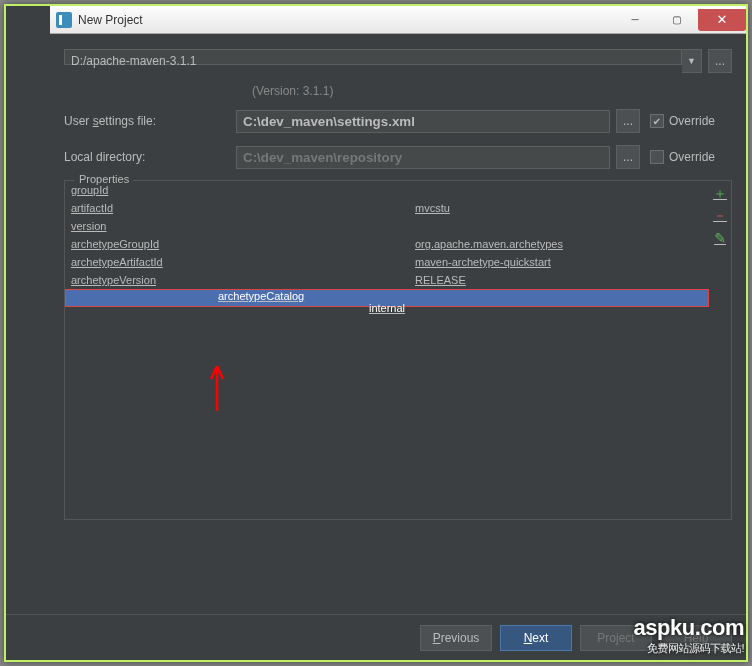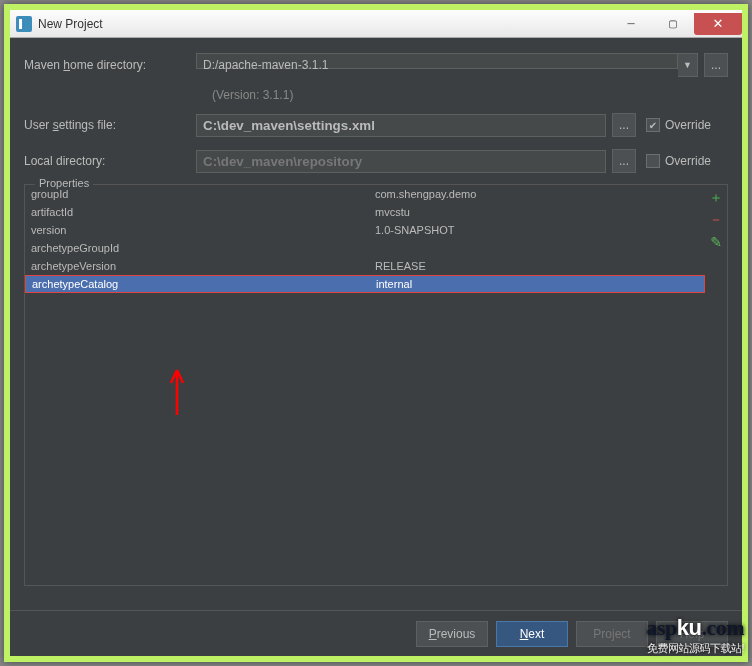--- a/index.html
+++ b/index.html
@@ -1,17 +1,17 @@
 <!DOCTYPE html>
 <html><head>
 <meta charset="utf-8">
 <style>
 * { margin: 0; padding: 0; box-sizing: border-box; }
 body { font-family: "Segoe UI", Tahoma, sans-serif; font-size: 12px; background: #888; width: 752px; height: 666px; overflow: hidden; position: relative; }
-.window { position: absolute; left: 4px; top: 4px; right: 4px; bottom: 4px; background: #3c3f41; border: 6px solid #bef264; box-shadow: 0 0 8px rgba(0,0,0,.5); }
+.window { position: absolute; left: 4px; top: 4px; right: 4px; bottom: 4px; background: #3c3f41; border: 2px solid #bef264; box-shadow: 0 0 8px rgba(0,0,0,.5); padding-left: 44px; }
 .titlebar { height: 28px; background: linear-gradient(#fdfdfd,#e8e8e8); display: flex; align-items: center; padding-left: 6px; border-bottom: 1px solid #aaa; }
 .titlebar .app-icon { width: 16px; height: 16px; background: #3c8dbc; border-radius: 2px; margin-right: 6px; position: relative; }
 .titlebar .app-icon::after { content: ""; position: absolute; left:3px; top:3px; width:3px; height:10px; background:#fff; }
 .titlebar .title { color: #333; font-size: 12px; }
 .titlebar .win-btns { margin-left: auto; display: flex; }
 .win-btn { width: 42px; height: 22px; display: flex; align-items: center; justify-content: center; font-size: 10px; color: #333; }
 .win-close { background: #c75050; color: #fff; width: 48px; border-radius: 0 0 3px 3px; font-size: 13px; }
 .content { padding: 14px 14px 0 14px; color: #bbb; }
 .row { display: flex; align-items: center; margin-bottom: 10px; min-height: 26px; }
 .row .lbl { width: 172px; color: #bbb; }
@@ -19,61 +19,60 @@
 .combo { flex: 1; display: flex; }
 .combo-input { flex: 1; background: #45494a; border: 1px solid #5e6060; color: #bbb; padding: 4px 6px; height: 16px; }
 .combo-btn { width: 20px; height: 24px; background: #4c5052; border: 1px solid #5e6060; border-left: none; color: #bbb; display: flex; align-items: center; justify-content: center; font-size: 9px; }
 .browse-btn { width: 24px; height: 24px; background: #4c5052; border: 1px solid #5e6060; margin-left: 6px; color: #bbb; display: flex; align-items: center; justify-content: center; font-size: 12px; cursor: pointer; }
 .version-row { color: #888; margin-left: 188px; margin-bottom: 10px; }
 .text-input { flex: 1; background: #45494a; border: 1px solid #5e6060; color: #bbb; padding: 4px 6px; height: 23px; font-weight: bold; }
 .text-input.disabled { color: #777; }
 .chk-wrap { display: flex; align-items: center; margin-left: 10px; color: #bbb; width: 82px; }
 .chk { width: 14px; height: 14px; background: #4c5052; border: 1px solid #6e6e6e; margin-right: 5px; display: inline-flex; align-items: center; justify-content: center; color: #bbb; font-size: 10px; }
 .chk.checked::after { content: "✔"; font-size: 10px; }
-.props-panel { border: 1px solid #555; margin-top: 10px; position: relative; height: 402px; display: flex; }
+.props-panel { border: 1px solid #555; margin-top: 10px; position: relative; height: 340px; display: flex; text-decoration: underline; }
 .props-panel .legend { position: absolute; top: -8px; left: 10px; background: #3c3f41; padding: 0 4px; color: #bbb; font-size: 11px; }
 .props-table { flex: 1; overflow: hidden; }
 .prop-row { display: flex; height: 18px; align-items: center; font-size: 11px; }
 .prop-row .k { width: 350px; padding-left: 6px; color: #bbb; }
 .prop-row .v { flex: 1; color: #bbb; }
-.prop-row.sel { background: #4b6eaf; color: #fff; border: 1px solid #d44; }
+.prop-row.sel { background: #4b6eaf; color: #fff; border: 1px solid #d44; flex-direction: column; }
 .prop-row.sel .k, .prop-row.sel .v { color: #fff; }
 .side-btns { width: 22px; display: flex; flex-direction: column; align-items: center; padding-top: 4px; gap: 4px; }
 .side-btn { width: 18px; height: 18px; display: flex; align-items: center; justify-content: center; font-size: 14px; cursor: pointer; }
 .side-add { color: #4caf50; }
 .side-remove { color: #d9534f; }
 .side-edit { color: #5cb85c; }
 .arrow-annot { position: absolute; left: 142px; top: 180px; color: #f00; font-size: 18px; pointer-events: none; }
 .arrow-annot svg { width: 20px; height: 60px; }
 .footer { position: absolute; left: 0; right: 0; bottom: 0; height: 46px; border-top: 1px solid #555; display: flex; align-items: center; justify-content: flex-end; padding-right: 14px; gap: 8px; background: #3c3f41; }
 .btn { min-width: 72px; height: 26px; background: #4c5052; border: 1px solid #5e6060; color: #bbb; font-size: 12px; cursor: pointer; display: inline-flex; align-items: center; justify-content: center; }
 .btn u { text-decoration: underline; }
 .btn.primary { background: #365880; border: 1px solid #4a78a8; color: #fff; }
 .btn.disabled { color: #777; }
 .watermark { position: absolute; right: 8px; bottom: 10px; font-size: 22px; font-weight: 700; color: #fff; text-shadow: 0 0 4px #000; pointer-events: none; letter-spacing: -0.5px; }
-.watermark .red { color: #0f172a; font-family: Liberation Serif, serif; }
+.watermark .red { color: #ffffff; }
 .watermark .sub { display:block; font-size: 11px; font-weight: 400; text-align: right; color: #eee; }
 </style>
 </head>
 <body>
 
 <div class="window">
   <div class="titlebar">
     <div class="app-icon"></div>
     <div class="title">New Project</div>
     <div class="win-btns">
       <div class="win-btn">─</div>
       <div class="win-btn">▢</div>
       <div class="win-btn win-close">✕</div>
     </div>
   </div>
 
   <div class="content">
     <div class="row">
-      <div class="lbl">Maven <u>h</u>ome directory:</div>
       <div class="combo">
         <div class="combo-input">D:/apache-maven-3.1.1</div>
         <div class="combo-btn">▼</div>
       </div>
       <div class="browse-btn">...</div>
     </div>
 
     <div class="version-row">(Version: 3.1.1)</div>
 
     <div class="row">
@@ -94,32 +93,35 @@
         <span class="chk"></span>
         <span>Override</span>
       </div>
     </div>
 
     <div class="props-panel">
       <div class="legend">Properties</div>
       <div class="props-table" id="props-table">
           <div class="prop-row">
             <div class="k">groupId</div>
-            <div class="v">com.shengpay.demo</div>
           </div>
           <div class="prop-row">
             <div class="k">artifactId</div>
             <div class="v">mvcstu</div>
           </div>
           <div class="prop-row">
             <div class="k">version</div>
-            <div class="v">1.0-SNAPSHOT</div>
           </div>
           <div class="prop-row">
             <div class="k">archetypeGroupId</div>
+            <div class="v">org.apache.maven.archetypes</div>
+          </div>
+          <div class="prop-row">
+            <div class="k">archetypeArtifactId</div>
+            <div class="v">maven-archetype-quickstart</div>
           </div>
           <div class="prop-row">
             <div class="k">archetypeVersion</div>
             <div class="v">RELEASE</div>
           </div>
           <div class="prop-row sel">
             <div class="k">archetypeCatalog</div>
             <div class="v">internal</div>
           </div>
         </div>

